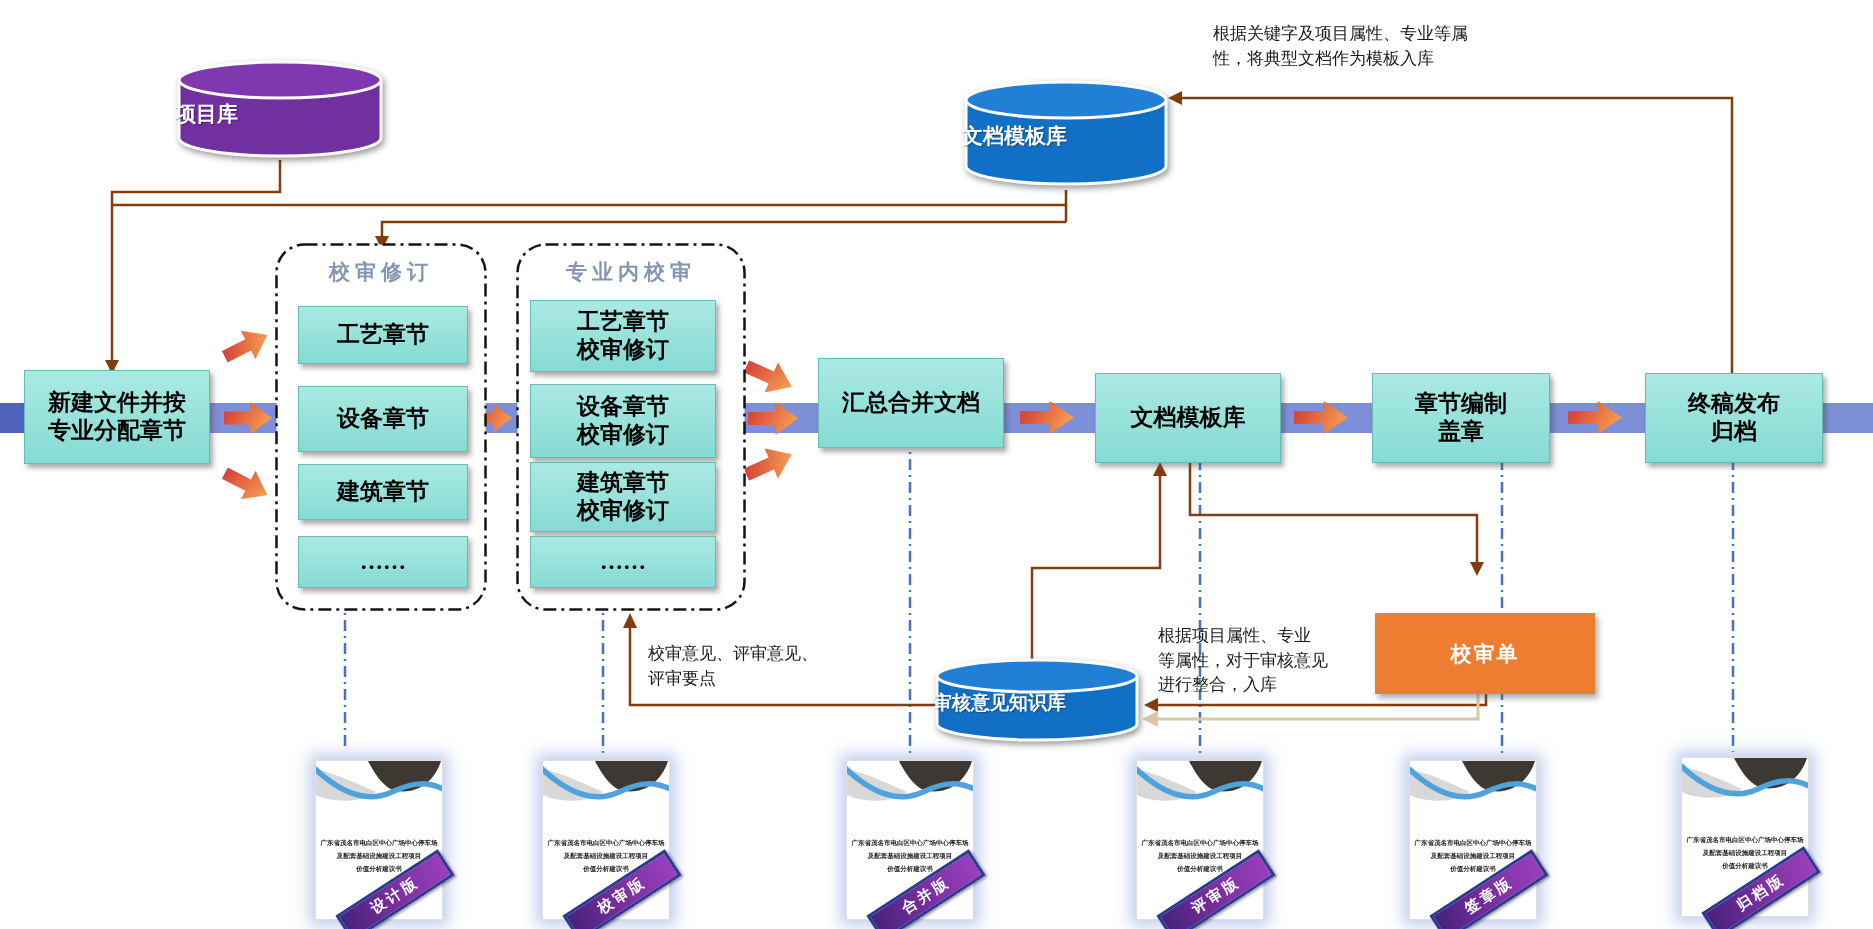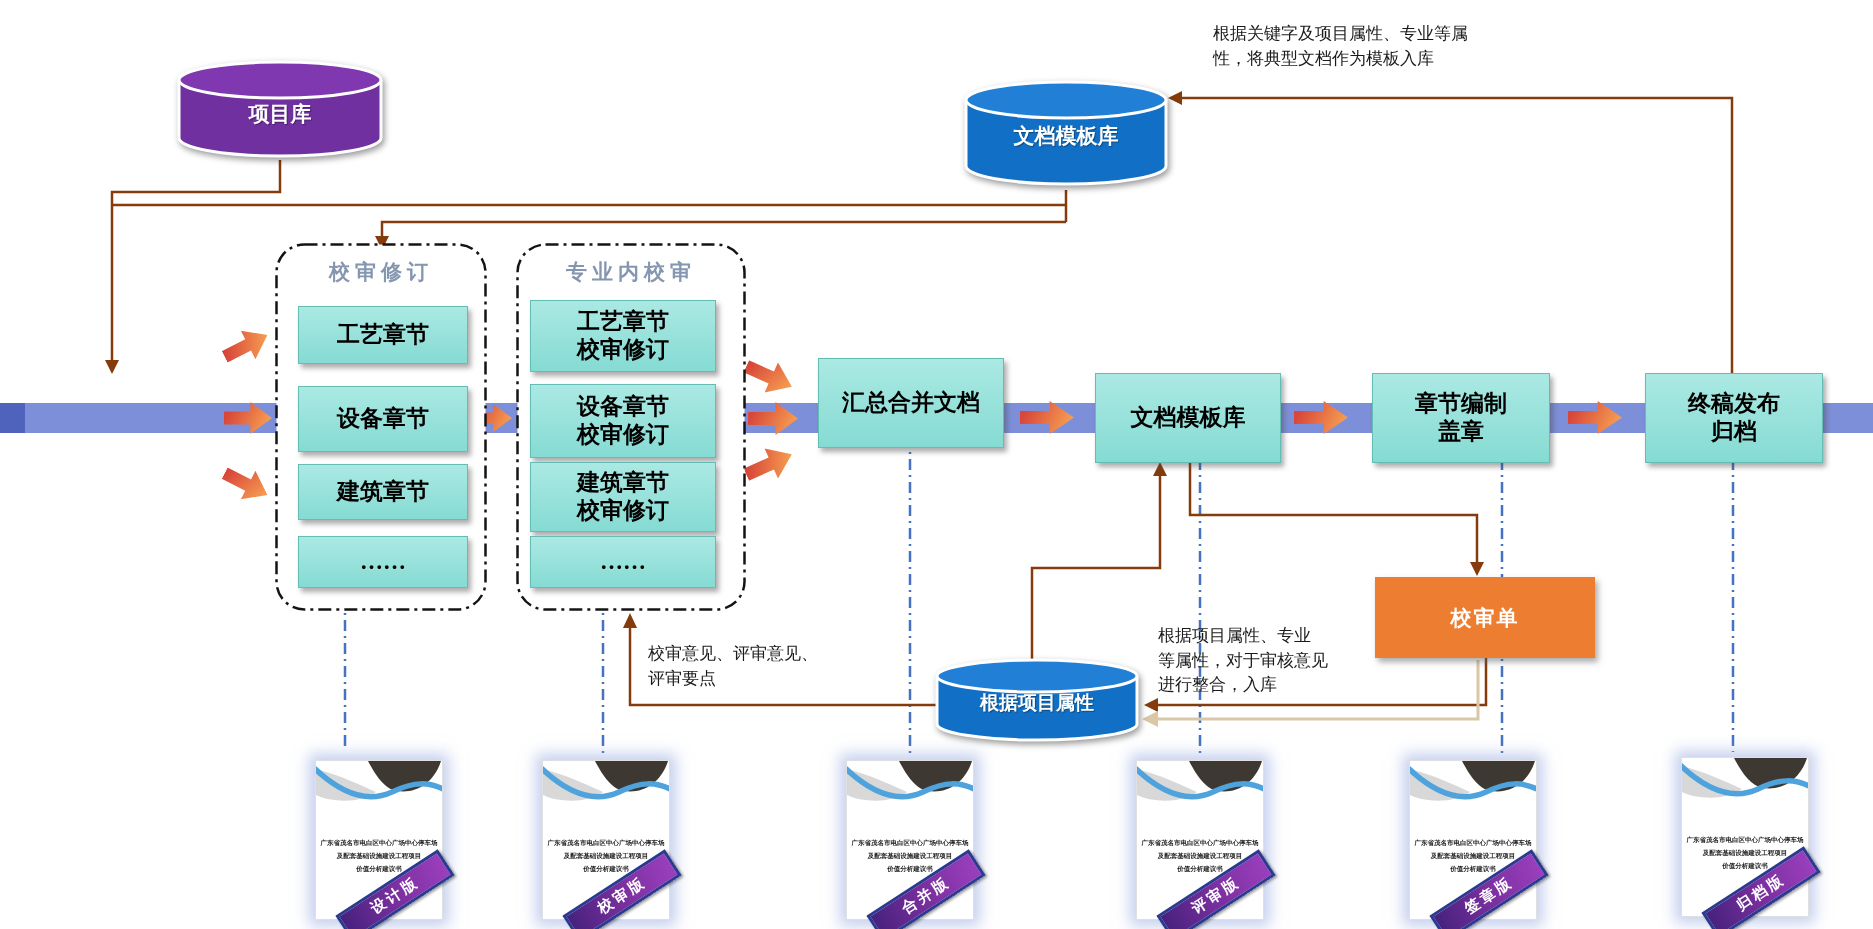--- a/index.html
+++ b/index.html
@@ -16,26 +16,26 @@
         text-align:center;color:#000;white-space:pre-line;}
   
   .group{background:transparent;}
   .gtitle{color:#8496b0;font-size:21px;font-weight:bold;letter-spacing:5px;text-align:center;}
   
   .arrow{clip-path:polygon(0 30%,55% 30%,55% 0,100% 50%,55% 100%,55% 70%,0 70%);
          background:linear-gradient(115deg,#d8483a 15%,#f59a50 85%);}
   
   .note{font-size:17px;color:#1a1a1a;line-height:1.45;white-space:pre-line;}
   
-  .cyl-label{color:#fff;font-weight:bold;text-align:center;font-size:21px;
+  .cyl-label{color:#fff;font-weight:bold;font-size:21px;
              text-shadow:1px 1px 1px rgba(0,0,0,.35);}
   
   .orange{background:#ed7d31;box-shadow:3px 4px 6px rgba(90,90,90,.5);color:#fff;
           font-weight:bold;font-size:21px;display:flex;align-items:center;justify-content:center;
-          letter-spacing:2px;}
+          letter-spacing:2px;margin-top:36px;}
   
   .thumb{width:126px;height:158px;background:#fff;border:1px solid #e0e0e0;
          box-shadow:0 0 14px 6px rgba(148,168,224,.55);}
   .thumb .wave{position:absolute;left:0;top:0;width:100%;height:52px;}
   .thumb .cover{position:absolute;left:0;top:78px;width:100%;text-align:center;
                 font-size:6.5px;font-weight:bold;color:#222;line-height:1.1;}
   .thumb .cover div{margin-bottom:6px;}
   .ribbon{position:absolute;bottom:8px;right:-14px;width:116px;height:25px;
           transform:rotate(-33deg);background:linear-gradient(100deg,#46217d 0%,#7a2f9e 50%,#9b3fbe 100%);
           border:3px solid #2b3990;color:#fff;font-weight:bold;font-size:15px;
@@ -119,20 +119,22 @@
   <div class="abs teal" style="left:298px;top:536px;width:168px;height:50px;z-index:3">……</div>
 
   <div class="abs teal" style="left:530px;top:300px;width:184px;height:70px;z-index:3">工艺章节
 校审修订</div>
   <div class="abs teal" style="left:530px;top:384px;width:184px;height:72px;z-index:3">设备章节
 校审修订</div>
   <div class="abs teal" style="left:530px;top:462px;width:184px;height:68px;z-index:3">建筑章节
 校审修订</div>
   <div class="abs teal" style="left:530px;top:536px;width:184px;height:50px;z-index:3">……</div>
 
+  <div class="abs teal" style="left:24px;top:370px;width:184px;height:92px;z-index:3">新建文件并按
+专业分配章节</div>
   <div class="abs teal" style="left:818px;top:358px;width:184px;height:88px;z-index:3">汇总合并文档</div>
   <div class="abs teal" style="left:1095px;top:373px;width:184px;height:88px;z-index:3">文档模板库</div>
   <div class="abs teal" style="left:1372px;top:373px;width:176px;height:88px;z-index:3">章节编制
 盖章</div>
   <div class="abs teal" style="left:1645px;top:373px;width:176px;height:88px;z-index:3">终稿发布
 归档</div>
 
   <div class="abs orange" style="left:1375px;top:577px;width:220px;height:81px;z-index:3">校审单</div>
 
   <svg class="abs" style="left:175px;top:58px;z-index:3;filter:drop-shadow(2px 3px 3px rgba(0,0,0,.4))" width="210" height="104">
@@ -144,21 +146,21 @@
   <svg class="abs" style="left:962px;top:78px;z-index:3;filter:drop-shadow(2px 3px 3px rgba(0,0,0,.4))" width="208" height="114">
     <path d="M4,22 L4,88 A100,18 0 0 0 204,88 L204,22" fill="#1170c5" stroke="#ffffff" stroke-width="3"></path>
     <ellipse cx="104" cy="22" rx="100" ry="18" fill="#2180d5" stroke="#ffffff" stroke-width="3"></ellipse>
   </svg>
   <div class="abs cyl-label" style="left:962px;top:122px;width:208px;z-index:4">文档模板库</div>
 
   <svg class="abs" style="left:933px;top:656px;z-index:3;filter:drop-shadow(2px 3px 3px rgba(0,0,0,.4))" width="208" height="92">
     <path d="M4,20 L4,68 A100,16 0 0 0 204,68 L204,20" fill="#1170c5" stroke="#ffffff" stroke-width="3"></path>
     <ellipse cx="104" cy="20" rx="100" ry="16" fill="#2180d5" stroke="#ffffff" stroke-width="3"></ellipse>
   </svg>
-  <div class="abs cyl-label" style="left:933px;top:690px;width:208px;font-size:19px;z-index:4">根据项目属性</div>
+  <div class="abs cyl-label" style="left:933px;top:690px;width:208px;font-size:19px;z-index:4">审核意见知识库</div>
 
   <div class="abs note" style="left:1213px;top:22px;width:330px;z-index:3">根据关键字及项目属性、专业等属
 性，将典型文档作为模板入库</div>
   <div class="abs note" style="left:1158px;top:624px;width:220px;z-index:3">根据项目属性、专业
 等属性，对于审核意见
 进行整合，入库</div>
   <div class="abs note" style="left:648px;top:642px;width:260px;z-index:3">校审意见、评审意见、
 评审要点</div>
 
   <div class="abs thumb" style="left:315px;top:760px;z-index:2">

